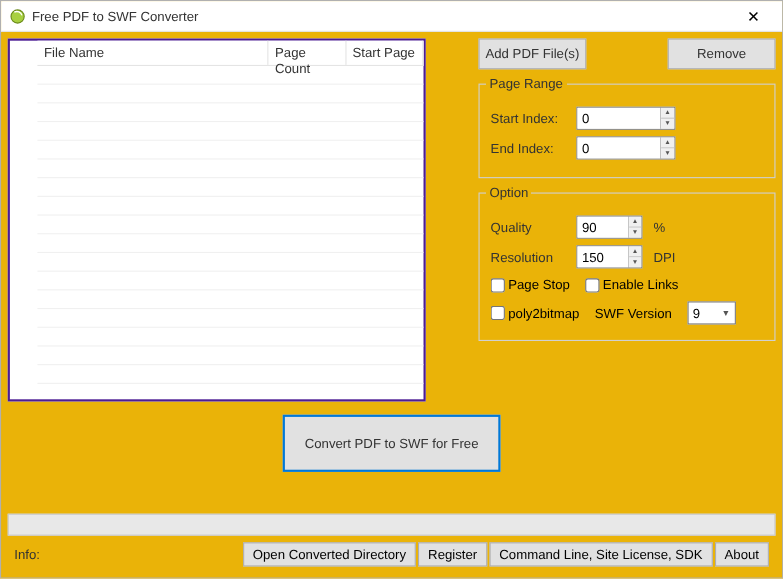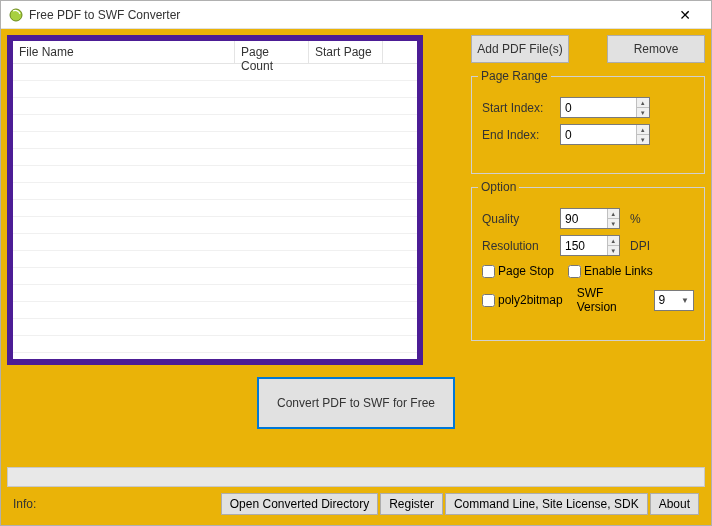--- a/index.html
+++ b/index.html
@@ -4,35 +4,35 @@
 <style>
 * { box-sizing: border-box; margin: 0; padding: 0; font-family: "Segoe UI", Tahoma, sans-serif; font-size: 12px; }
 body { background: #f0f0f0; width: 712px; height: 526px; overflow: hidden; }
 .window { width: 712px; height: 526px; background: #eab308; border: 1px solid #b0b0b0; display: flex; flex-direction: column; }
 .titlebar { height: 28px; display: flex; align-items: center; padding: 0 8px; background: #fff; border-bottom: 1px solid #e0e0e0; }
 .titlebar .app-icon { width: 14px; height: 14px; margin-right: 6px; }
 .titlebar .title { flex: 1; font-size: 12px; color: #333; }
 .titlebar .close { width: 36px; height: 100%; display: flex; align-items: center; justify-content: center; font-size: 14px; cursor: default; }
 .client { flex: 1; display: flex; flex-direction: column; padding: 6px; }
 .top-row { display: flex; gap: 8px; }
-.grid-wrap { width: 416px; height: 330px; border: 6px solid #4c1d95; background: #fff; display: flex; flex-direction: column; }
+.grid-wrap { width: 380px; height: 330px; border: 2px solid #4c1d95; background: #fff; display: flex; flex-direction: column; padding-left: 25px; }
 .grid-head { display: flex; background: #fff; border-bottom: 1px solid #e4e4e4; height: 23px; }
 .grid-head .col { border-right: 1px solid #e4e4e4; padding: 4px 6px; font-size: 12px; color: #333; }
 .col-fn { width: 222px; }
 .col-pc { width: 74px; }
 .col-sp { width: 74px; }
 .col-ep { width: 74px; border-right: none; }
 .grid-body { flex: 1; }
 .grid-row { height: 17px; border-bottom: 1px solid #f0f0f0; }
 .right-panel { flex: 1; display: flex; flex-direction: column; gap: 6px; margin-left: 40px; }
 .btn-row { display: flex; gap: 16px; }
 .btn { background: #e1e1e1; border: 1px solid #adadad; padding: 6px 0; text-align: center; cursor: default; color: #333; }
 .btn-add { width: 98px; }
 .btn-remove { width: 98px; margin-left: auto; }
-fieldset { border: 1px solid #d0d0d0; padding: 8px 10px 22px 10px; position: relative; }
+fieldset { border: 1px solid #d0d0d0; padding: 8px 10px 10px 10px; position: relative; }
 legend { font-size: 12px; color: #333; padding: 0 3px; position: relative; margin-left: -4px; }
 .field-row { display: flex; align-items: center; margin: 6px 0; gap: 6px; }
 .field-label { width: 72px; color: #333; }
 .spinner { display: flex; align-items: stretch; border: 1px solid #7a7a7a; background: #fff; height: 21px; width: 90px; }
 .spinner input { border: none; outline: none; padding: 0 4px; width: 100%; font-size: 12px; }
 .spinner .spin-btns { width: 16px; border-left: 1px solid #c0c0c0; display: flex; flex-direction: column; }
 .spinner .sbtn { flex: 1; display: flex; align-items: center; justify-content: center; font-size: 6px; background: #f0f0f0; color: #555; }
 .spinner .sbtn:first-child { border-bottom: 1px solid #c0c0c0; }
 .unit { margin-left: 4px; color: #333; }
 .check-row { display: flex; align-items: center; gap: 14px; margin: 8px 0 4px 0; }

